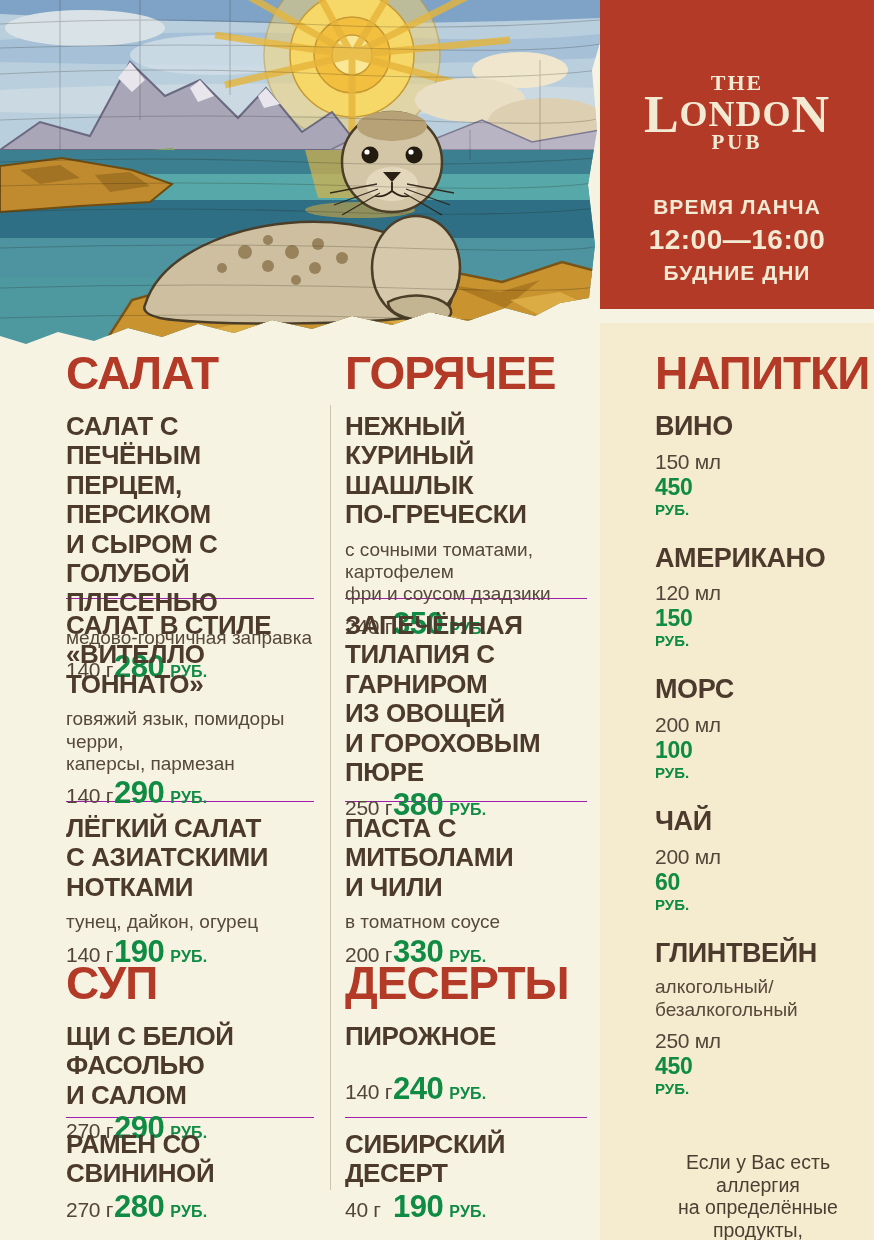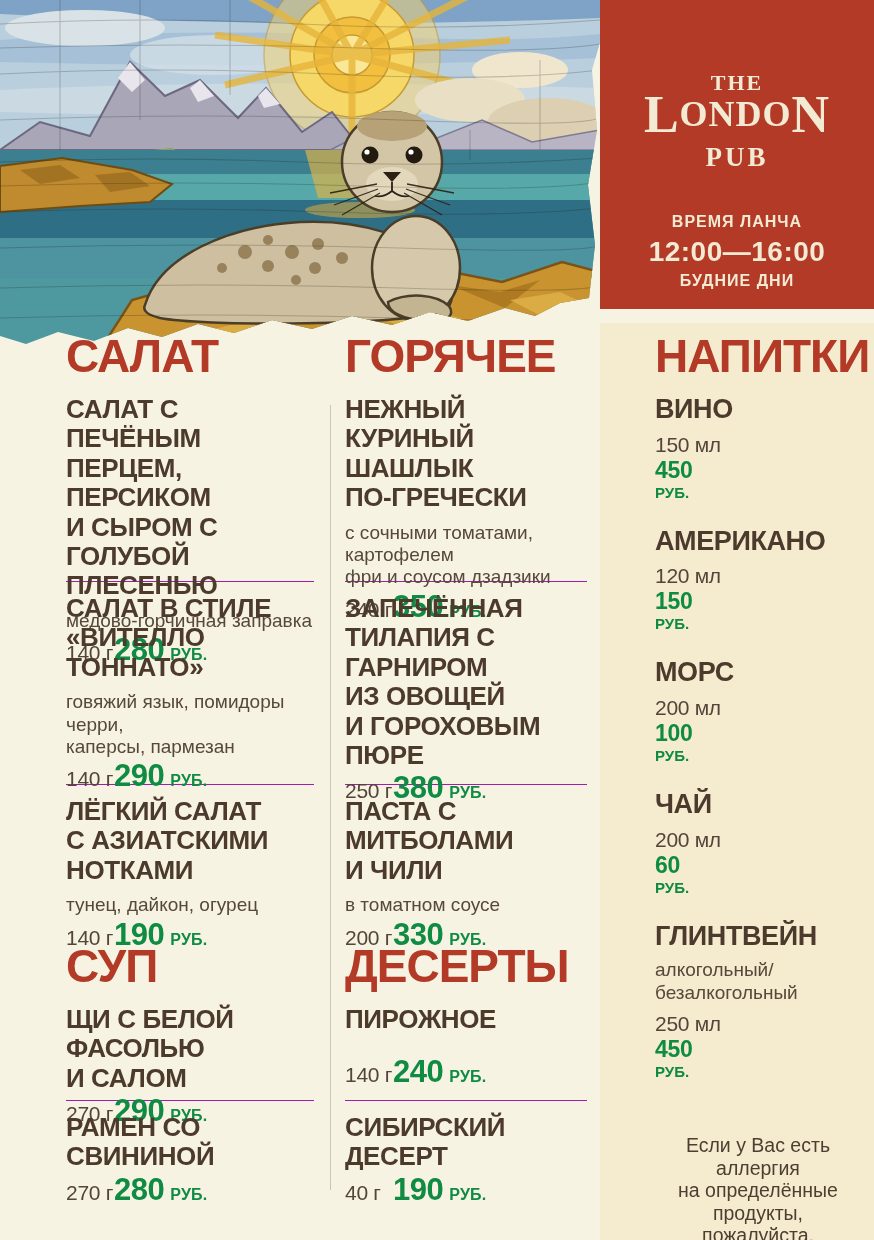--- a/index.html
+++ b/index.html
@@ -13,33 +13,33 @@
       312px 329px,272px 320px,234px 333px,198px 324px,162px 337px,128px 328px,94px 341px,
       58px 332px,26px 344px,0 336px);}
   .artwork svg{display:block;}
 
   
   .brand-panel{position:absolute;left:600px;top:0;width:274px;height:309px;background:#b23a27;color:#f3ead3;text-align:center;}
   .logo{margin-top:72px;font-family:"Liberation Serif",serif;font-weight:bold;line-height:1;}
   .logo-the{font-size:22px;letter-spacing:2px;}
   .logo-london{font-size:36px;letter-spacing:1px;margin-top:2px;}
   .logo-london .big{font-size:52px;line-height:0;vertical-align:-6px;}
-  .logo-pub{font-size:27px;letter-spacing:3px;margin-top:12px;}
+  .logo-pub{font-size:21px;letter-spacing:3px;margin-top:0px;}
   .lunch{margin-top:40px;line-height:1.35;}
-  .lunch-caption{font-size:16px;letter-spacing:1px;font-weight:bold;}
+  .lunch-caption{font-size:21px;letter-spacing:1px;font-weight:bold;}
   .lunch-time{font-size:28px;font-weight:bold;letter-spacing:.5px;}
 
   
   .tan-col{position:absolute;left:600px;top:323px;width:274px;height:917px;background:#f5ebcf;}
 
   
   .vdiv{position:absolute;left:330px;top:405px;width:1px;height:785px;background:#cdc5b2;}
 
   
-  .col{position:absolute;top:333px;display:flex;flex-direction:column;}
+  .col{position:absolute;top:350px;display:flex;flex-direction:column;}
   .col1{left:66px;width:248px;}
   .col2{left:345px;width:242px;}
   .col3{left:655px;width:206px;}
 
   .sec-heading{font-size:46px;font-weight:800;letter-spacing:-1px;line-height:1;color:#b23a27;margin:0 0 16px 0;}
   .sec-heading.later{margin-top:6px;}
 
   .item{display:flex;flex-direction:column;}
   .item .item-title{font-size:26px;font-weight:bold;letter-spacing:-.4px;line-height:1.13;color:#4c3a2d;white-space:pre-line;}
   .item .item-desc{font-size:19px;line-height:1.18;color:#56483a;margin-top:9px;white-space:pre-line;}

